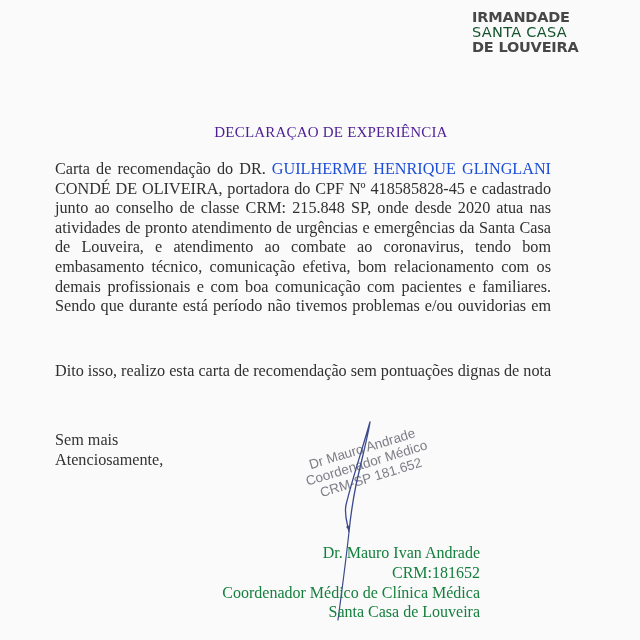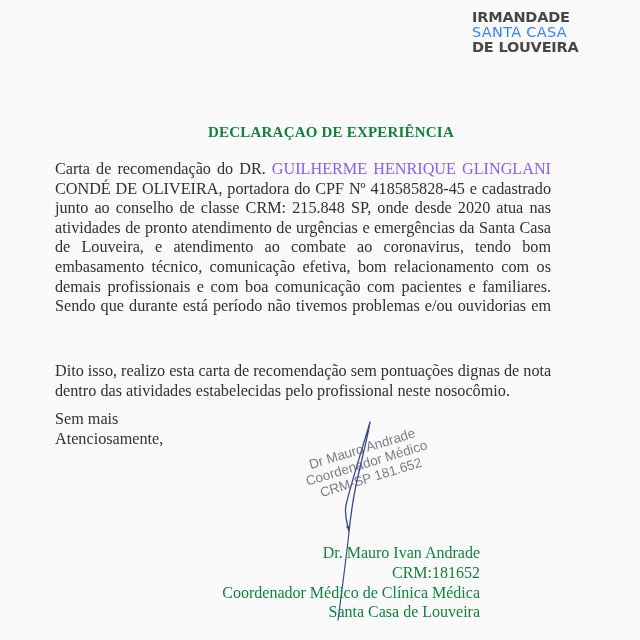--- a/index.html
+++ b/index.html
@@ -11,47 +11,47 @@
     color: #2a2a2a;
   }
   .page { position: absolute; left: 0; top: 0; width: 596px; height: 640px; }
 
   .logo {
     position: absolute; left: 472px; top: 10px;
     font-family: "DejaVu Sans", "Liberation Sans", sans-serif;
     font-weight: bold; font-size: 14.5px; line-height: 15px;
     letter-spacing: -0.2px; color: #4a4a4a;
   }
-  .logo .l2 { color: #3b82f6; font-weight: normal; letter-spacing: 0.3px; }
+  .logo .l2 { color: #14532d; font-weight: normal; letter-spacing: 0.3px; }
   .logo .l1, .logo .l3 { color: #474747; }
 
   .title {
     position: absolute; left: 0; width: 640px; top: 124px;
     text-align: center;
     font-family: "Liberation Serif", serif;
-    font-weight: bold; font-size: 15px; letter-spacing: 0.2px;
-    color: #15803d;
+    font-weight: normal; font-size: 15px; letter-spacing: 0.2px;
+    color: #4c1d95;
     padding-left: 22px; box-sizing: border-box;
   }
 
   .para {
     position: absolute; left: 55px; width: 496px;
     font-size: 16.2px; line-height: 19.6px;
     text-align: justify;
     color: #303030;
   }
   .para .line { display: block; text-align: justify; text-align-last: justify; white-space: nowrap; }
   .para .line.last { text-align-last: left; }
   .p1 { top: 160px; }
   .p2 { top: 362px; }
   .bold { font-weight: normal; }
-  .light { color: #8b5cf6; }
+  .light { color: #1d4ed8; }
 
   .closing {
-    position: absolute; left: 55px; top: 410px;
+    position: absolute; left: 55px; top: 431px;
     font-size: 16.2px; line-height: 19.6px; color: #333;
   }
 
   .stamp {
     position: absolute; left: 293px; top: 462px;
     transform: rotate(-17deg); transform-origin: left top;
     font-family: "Liberation Sans", "DejaVu Sans", sans-serif;
     font-size: 13.5px; line-height: 15px; color: #7d7d85;
     text-align: center; width: 140px;
   }
@@ -82,21 +82,20 @@
     <span class="line">junto ao conselho de classe CRM: 215.848 SP, onde desde 2020 atua nas</span>
     <span class="line">atividades de pronto atendimento de urgências e emergências da Santa Casa</span>
     <span class="line">de Louveira, e atendimento ao combate ao coronavirus, tendo bom</span>
     <span class="line">embasamento técnico, comunicação efetiva, bom relacionamento com os</span>
     <span class="line">demais profissionais e com boa comunicação com pacientes e familiares.</span>
     <span class="line">Sendo que durante está período não tivemos problemas e/ou ouvidorias em</span>
   </div>
 
   <div class="para p2">
     <span class="line">Dito isso, realizo esta carta de recomendação sem pontuações dignas de nota</span>
-    <span class="line last">dentro das atividades estabelecidas pelo profissional neste nosocômio.</span>
   </div>
 
   <div class="closing">
     <div>Sem mais</div>
     <div>Atenciosamente,</div>
   </div>
 
   <div class="stamp">
     <div>Dr Mauro Andrade</div>
     <div>Coordenador Médico</div>

